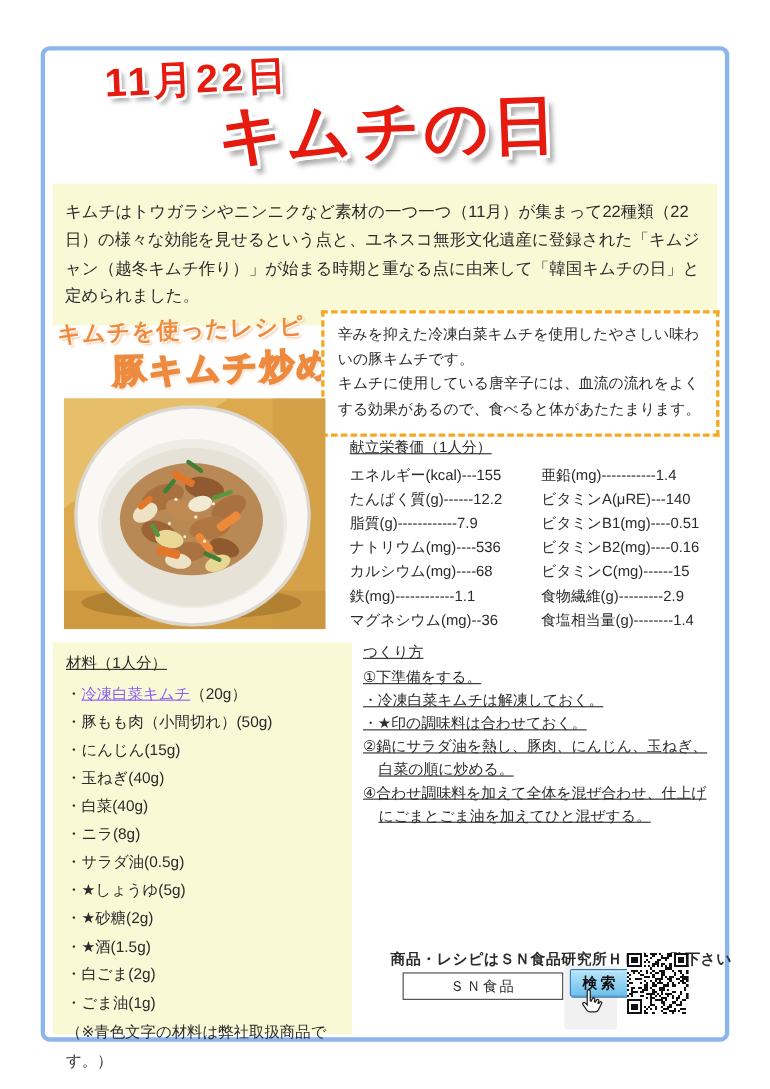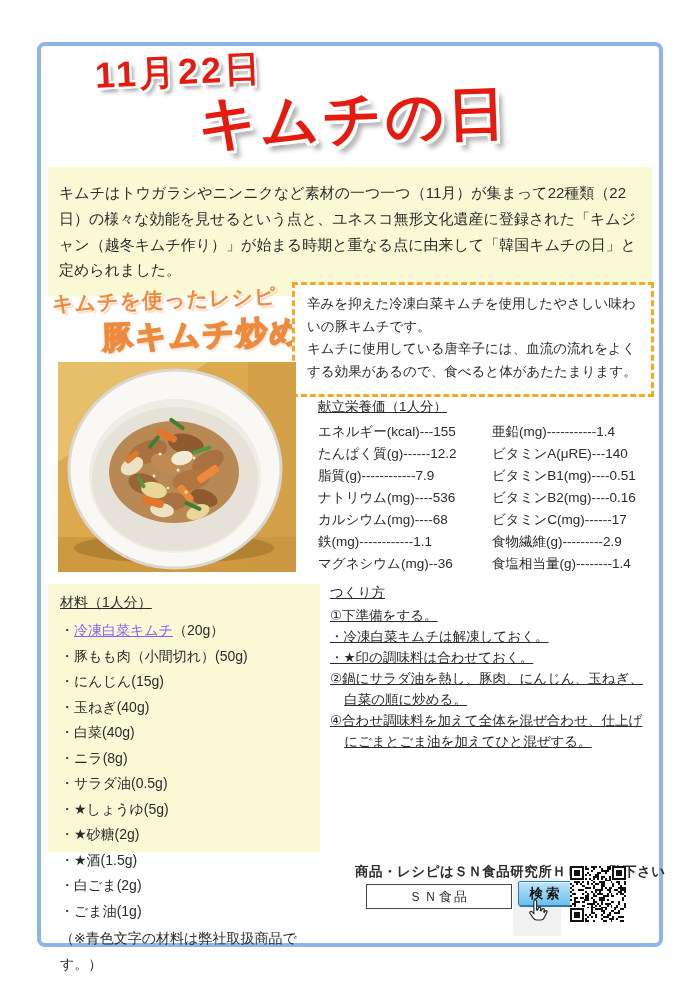--- a/index.html
+++ b/index.html
@@ -43,21 +43,21 @@
 
   
   .nutrition { position:absolute; left:318px; top:398px; width:336px; font-size:13.5px; }
   .nutrition .nut-title { text-decoration:underline; margin-bottom:5px; padding-right:8px; display:inline-block; }
   .nut-cols { display:flex; }
   .nut-col { line-height:22px; white-space:nowrap; }
   .nut-col.left { width:174px; }
   .nut-col.right { flex:1; }
 
   
-  .ingredients { position:absolute; left:48px; top:584px; width:272px; height:268px;
+  .ingredients { position:absolute; left:48px; top:584px; width:272px; height:356px;
     background:#faf9d6; padding:10px 12px; font-size:14px; }
   .ing-title { text-decoration:underline; padding-right:10px; display:inline-block; margin-bottom:6px; }
   .ing-item { line-height:25.5px; white-space:nowrap; }
   .ing-link { color:#8b5cf6; text-decoration:underline; cursor:pointer; }
   .ing-note { line-height:25.5px; margin-top:2px; }
 
   
   .steps { position:absolute; left:330px; top:584px; width:326px; font-size:13.5px; }
   .steps .steps-title { text-decoration:underline; padding-right:6px; display:inline-block; margin-bottom:3px; }
   .step-line { line-height:21px; padding-left:1.05em; text-indent:-1.05em;text-decoration:underline; }
@@ -153,21 +153,21 @@
           <div>ナトリウム(mg)----536</div>
           <div>カルシウム(mg)----68</div>
           <div>鉄(mg)------------1.1</div>
           <div>マグネシウム(mg)--36</div>
         </div>
       <div class="nut-col right">
           <div>亜鉛(mg)-----------1.4</div>
           <div>ビタミンA(μRE)---140</div>
           <div>ビタミンB1(mg)----0.51</div>
           <div>ビタミンB2(mg)----0.16</div>
-          <div>ビタミンC(mg)------17</div>
+          <div>ビタミンC(mg)------15</div>
           <div>食物繊維(g)---------2.9</div>
           <div>食塩相当量(g)--------1.4</div>
         </div>
     </div>
   </div>
 
   <div class="ingredients">
     <div class="ing-title">材料（1人分）</div>
     <div class="ing-item">
       <span>・</span><span class="ing-link">冷凍白菜キムチ</span><span>（20g）</span>

